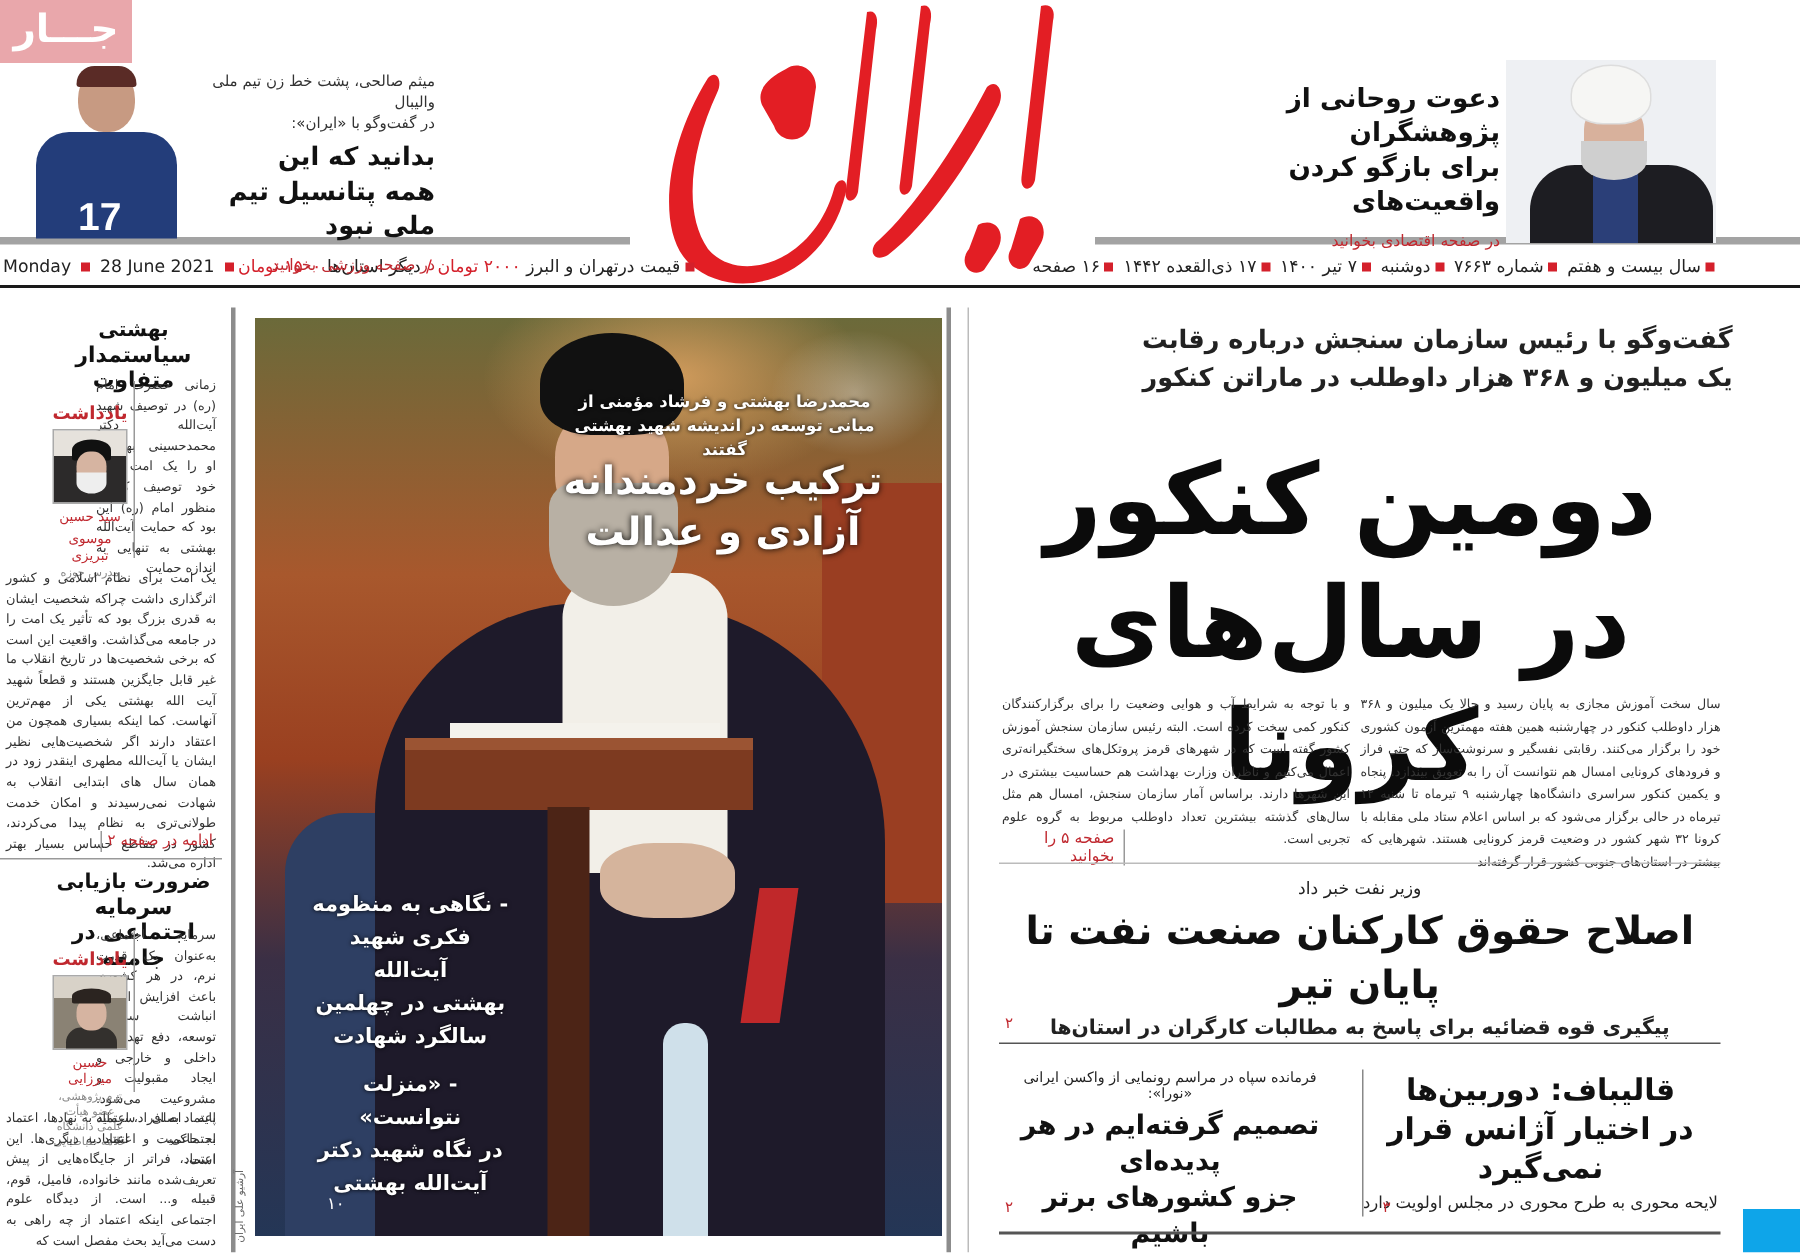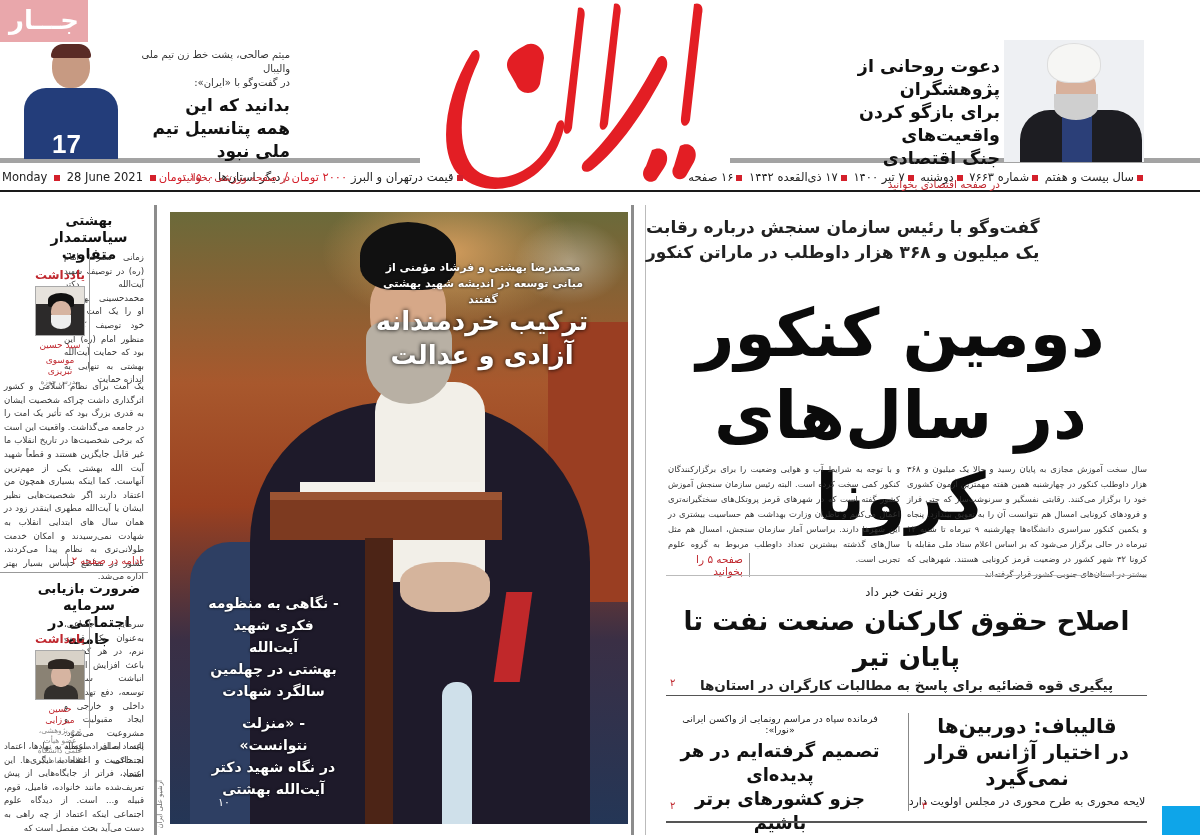--- a/index.html
+++ b/index.html
@@ -79,21 +79,21 @@
   .photo .white-stripe { position: absolute; left: 272px; top: 470px; width: 30px; height: 145px; background: #cfe0ea; border-radius: 14px 14px 0 0; }
   .photo-kicker { right: 30px; top: 48px; width: 230px; text-align: center; color: #fff; font-size: 11px; line-height: 16px; text-shadow: 0 0 3px #000; font-weight: bold; }
   .photo-head { right: 26px; top: 92px; width: 240px; text-align: center; color: #fff; font-size: 26px; font-weight: bold; line-height: 34px; text-shadow: 0 0 4px #000; }
   .photo-bullets { left: 20px; top: 380px; width: 150px; text-align: center; color: #fff; font-size: 14px; font-weight: bold; line-height: 22px; text-shadow: 0 0 3px #000; }
   .photo-bullets p { margin-bottom: 10px; padding-left: 17px; }
   .photo-page { left: 48px; top: 584px; color: #fff; font-size: 11px; }
   .photo-credit { left: 156px; top: 780px; font-size: 7px; color: #666; writing-mode: vertical-rl; transform: rotate(180deg); }
 
   
   .main-col { left: 645px; top: 205px; width: 510px; height: 630px; border-left: 1px solid #bbb; }
-  .main-kicker { position: absolute; left: 0; right: 0; top: 10px; text-align: left; font-size: 17px; font-weight: bold; line-height: 25px; color: #222; }
+  .main-kicker { position: absolute; left: 0; right: 0; top: 10px; text-align: right; font-size: 17px; font-weight: bold; line-height: 25px; color: #222; }
   .main-head { position: absolute; left: 0; right: 0; top: 88px; text-align: center; font-size: 66px; font-weight: bold; line-height: 82px; color: #0b0b0b; letter-spacing: -1px; }
   .main-body-r { position: absolute; right: 8px; top: 257px; width: 240px; }
   .main-body-l { position: absolute; left: 22px; top: 257px; width: 232px; }
   .main-col .body-text { font-size: 8.4px; line-height: 15px; }
   .readpage { position: absolute; left: 22px; top: 348px; font-size: 10.5px; color: #c0282f; border-right: 1px solid #999; padding-right: 6px; width: 82px; text-align: right; }
 
   .story2 { position: absolute; left: 20px; right: 8px; top: 380px; text-align: center; }
   .story2 .kick { font-size: 11.5px; color: #222; }
   .story2 .head { font-size: 26px; font-weight: bold; line-height: 36px; color: #111; margin-top: 4px; }
   .story2 .sub { font-size: 13.5px; font-weight: bold; color: #222; margin-top: 2px; }
@@ -173,21 +173,20 @@
   <div class="robe"></div>
     <div class="shirt"></div>
     <div class="face"></div>
     <div class="beard"></div>
     <div class="turban"></div>
 </div>
 <div class="abs econ-text rtl">
   <div class="econ-head">
     <div>دعوت روحانی از پژوهشگران</div>
     <div>برای بازگو کردن واقعیت‌های</div>
-    <div>جنگ اقتصادی</div>
   </div>
   <div class="readmore">در صفحه اقتصادی بخوانید</div>
 </div>
 
 <div class="abs left-col rtl">
 
   <div style="position:absolute;top:12px;left:4px;right:4px;">
     <div class="col-title">بهشتی</div>
     <div class="col-title big">سیاستمدار متفاوت</div>
   </div>

